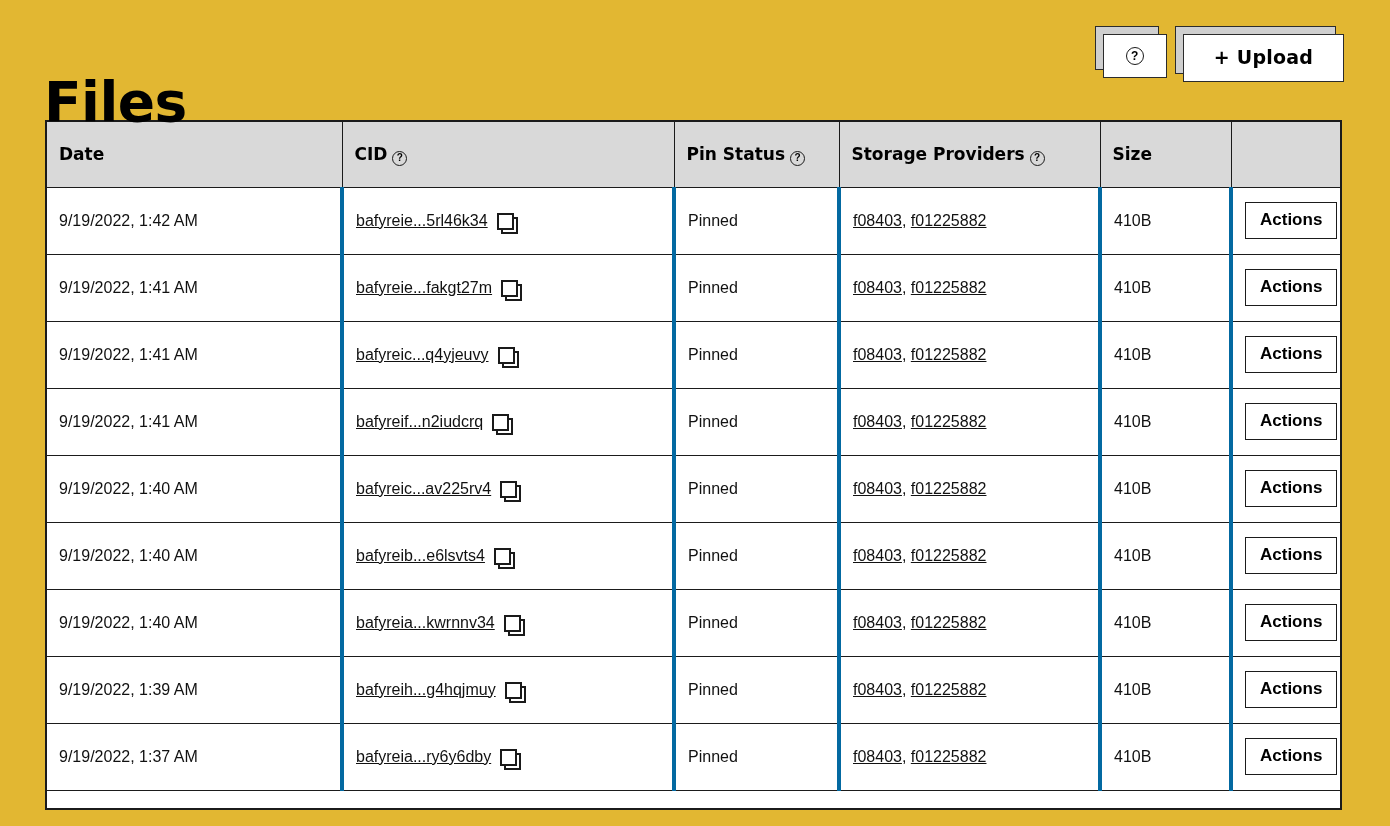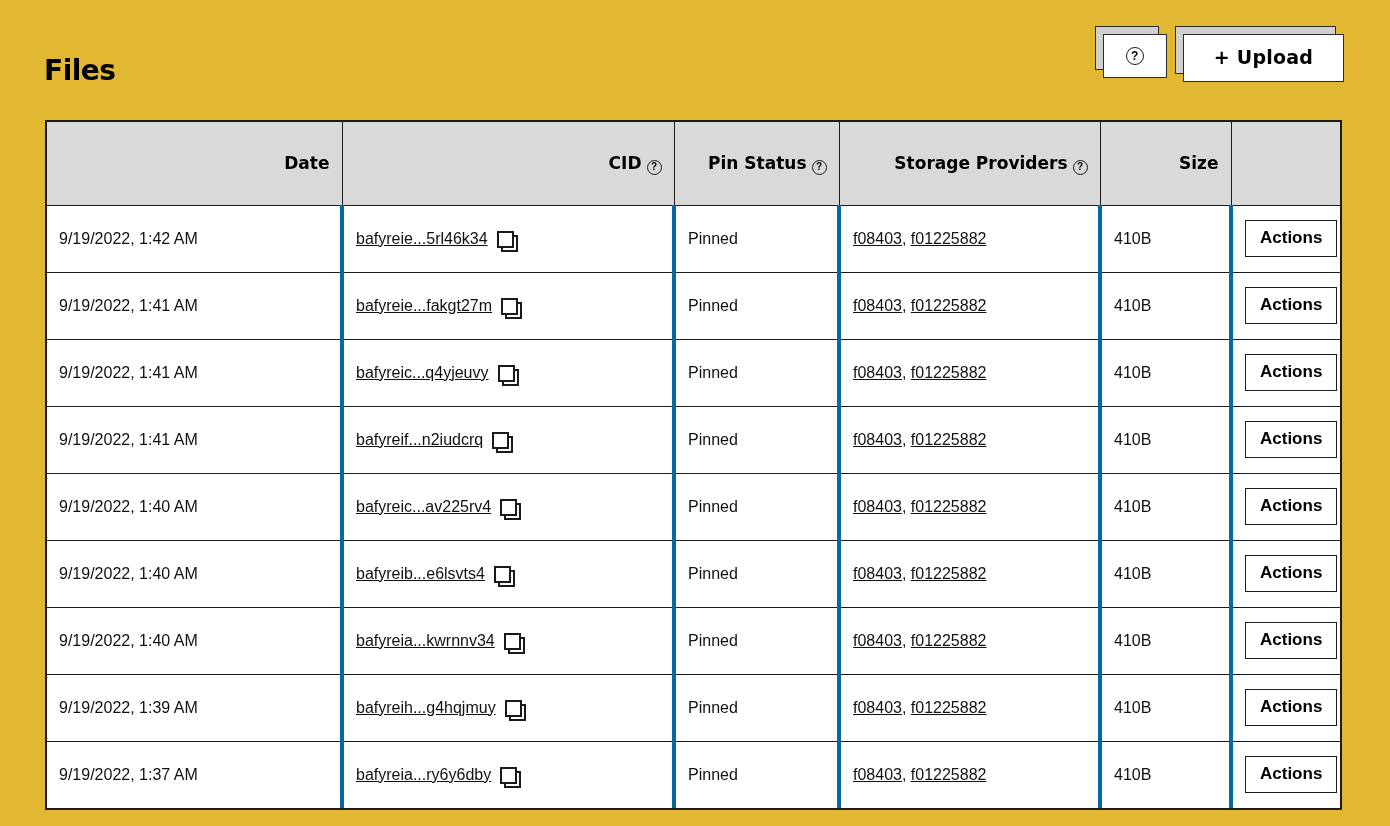--- a/index.html
+++ b/index.html
@@ -19,21 +19,21 @@
   
   .page-header {
     position: relative;
     height: 120px;
     padding: 0 48px;
   }
   .page-title {
     position: absolute;
     left: 44px;
     top: 38px;
-    font-size: 28px;
+    font-size: 55px;
     font-weight: 800;
     letter-spacing: -0.5px;
     line-height: 1;
     font-family: "DejaVu Sans", sans-serif;
   }
 
   .header-actions {
     position: absolute;
     right: 46px;
     top: 34px;
@@ -110,25 +110,25 @@
     height: 690px;
     overflow: hidden;
   }
   table.files {
     width: 100%;
     border-collapse: collapse;
     table-layout: fixed;
   }
   table.files th {
     background: #d9d9d9;
-    text-align: right;
+    text-align: left;
     font-size: 17px;
     font-weight: 700;
     font-family: "DejaVu Sans", sans-serif;
-    padding: 31px 12px;
+    padding: 22px 12px;
     border-right: 1px solid #1b1b1b;
     border-bottom: 1.5px solid #1b1b1b;
     height: 39px;
     vertical-align: middle;
     white-space: nowrap;
   }
   table.files th:last-child { border-right: none; }
   table.files td {
     font-size: 16px;
     padding: 10px 12px;

